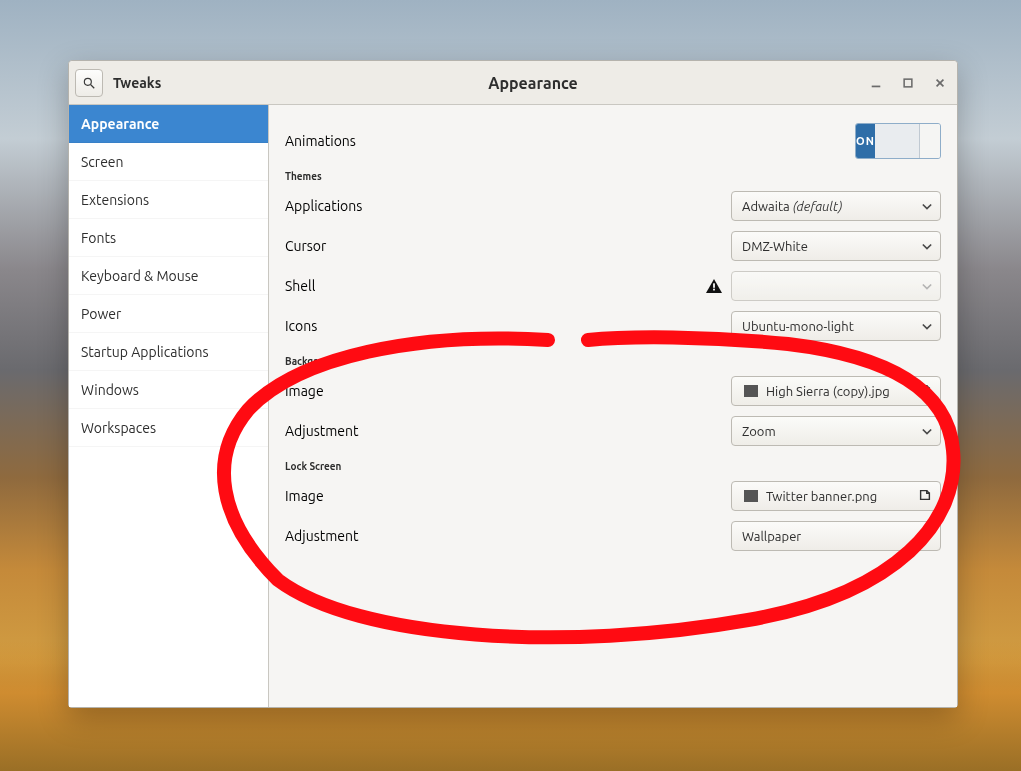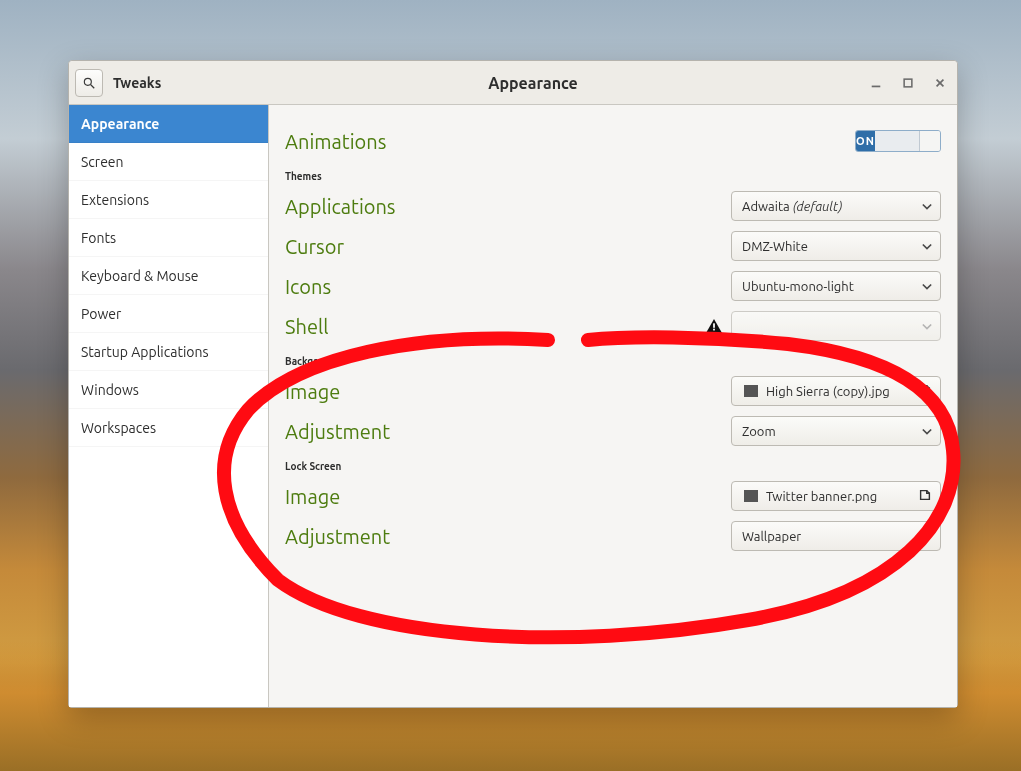--- a/index.html
+++ b/index.html
@@ -42,27 +42,27 @@
     .side-item {
       display: flex; align-items: center; height: 38px; padding: 0 12px; color: #2e2e2e; font-size: 14px;
       border-bottom: 1px solid rgba(0,0,0,0.04);
       cursor: pointer;
     }
     .side-item.active { background: #3b86d0; color: #ffffff; font-weight: 600; }
 
     .pane { flex: 1; padding: 16px 16px 18px 16px; background: #f6f5f3; overflow: hidden; }
 
     .row { display: flex; align-items: center; height: 40px; }
-    .row .label { color: #4d7c0f; font-size: 20px; }
+    .row .label { color: #000000; font-size: 14px; }
     .row .control { margin-left: auto; }
     .section-title { font-weight: 700; color: #2e2e2e; font-size: 10px; padding: 10px 0 4px 0; }
 
     
     .toggle {
-      width: 86px; height: 22px; border: 1px solid #8eadc9; border-radius: 3px; display: inline-flex; overflow: hidden;
+      width: 86px; height: 36px; border: 1px solid #8eadc9; border-radius: 3px; display: inline-flex; overflow: hidden;
       background: #e9ecef; cursor: pointer; gap: 44px;
     }
     .toggle .seg-on { flex: 1; background: #2f6ea8; color: #ffffff; display: flex; align-items: center; justify-content: center; font-size: 11px; font-weight: 700; letter-spacing: 1px; }
     .toggle .seg-knob { width: 42px; background: #f5f5f3; border-left: 1px solid #c0c9d2; }
 
     
     .dropdown, .filebtn {
       min-width: 210px; height: 30px; border: 1px solid #bdbab3; border-radius: 4px;
       background: linear-gradient(#fbfbf9, #efede8);
       display: inline-flex; align-items: center; padding: 0 28px 0 10px; font-size: 13px; color: #2e2e2e; position: relative; cursor: pointer;
@@ -191,54 +191,54 @@
             <span class="caret">
               <svg viewBox="0 0 12 8" width="10" height="8">
                   <path d="M1 1l5 5 5-5" fill="none" stroke="#4a4a4a" stroke-width="2"></path>
                 </svg>
             </span>
           </div>
         </div>
       </div>
 
       <div class="row">
-        <span class="label">Icons</span>
-        <div class="control">
-          <div class="dropdown">
-            <span>Ubuntu-mono-light</span>
-            <span class="caret">
-              <svg viewBox="0 0 12 8" width="10" height="8">
-                  <path d="M1 1l5 5 5-5" fill="none" stroke="#4a4a4a" stroke-width="2"></path>
-                </svg>
-            </span>
-          </div>
-        </div>
-      </div>
-
-      <div class="row">
         <span class="label">Shell</span>
         <div class="control" style="display:flex;align-items:center;gap:8px;">
           <span class="warn-tri">
             <svg viewBox="0 0 20 18" width="18" height="16">
                 <path d="M10 1 L19 17 H1 Z" fill="#111"></path>
                 <rect x="9" y="6" width="2" height="5" fill="#fff"></rect>
                 <rect x="9" y="12" width="2" height="2" fill="#fff"></rect>
               </svg>
           </span>
           <div class="dropdown" style="opacity:0.7;">
             <span></span>
             <span class="caret">
               <svg viewBox="0 0 12 8" width="10" height="8">
                   <path d="M1 1l5 5 5-5" fill="none" stroke="#9a9a9a" stroke-width="2"></path>
                 </svg>
             </span>
           </div>
         </div>
       </div>
 
+      <div class="row">
+        <span class="label">Icons</span>
+        <div class="control">
+          <div class="dropdown">
+            <span>Ubuntu-mono-light</span>
+            <span class="caret">
+              <svg viewBox="0 0 12 8" width="10" height="8">
+                  <path d="M1 1l5 5 5-5" fill="none" stroke="#4a4a4a" stroke-width="2"></path>
+                </svg>
+            </span>
+          </div>
+        </div>
+      </div>
+
       <div class="section-title">Background</div>
 
       <div class="row">
         <span class="label">Image</span>
         <div class="control">
           <div class="filebtn">
             <span class="pre"></span>
             <span>High Sierra (copy).jpg</span>
             <span class="open">
               <svg viewBox="0 0 16 16" width="14" height="14">

